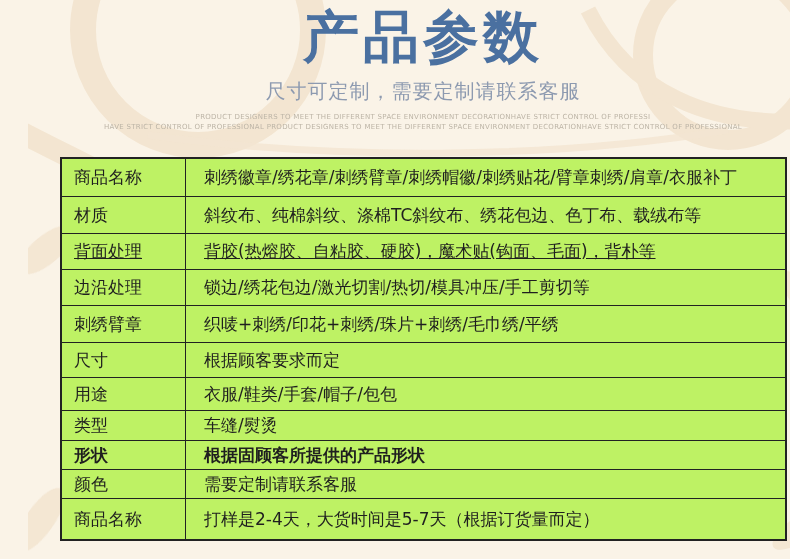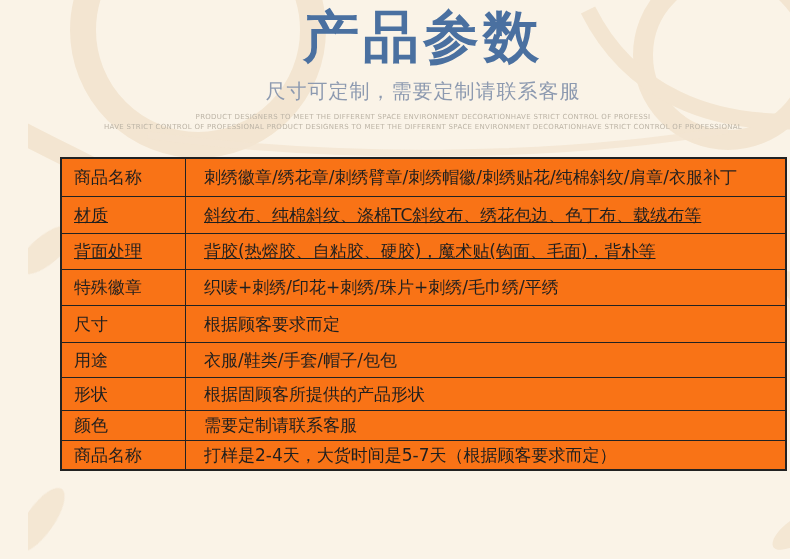--- a/index.html
+++ b/index.html
@@ -22,41 +22,41 @@
     margin-top:12px;font-size:20px;line-height:22px;
     color:#8d9ab0;letter-spacing:1px;
   }
   .caption{
     margin-top:10px;font-size:7px;line-height:10px;
     color:#bcb4a6;letter-spacing:0.3px;
   }
 
   .spec-table{
     position:absolute;left:32px;top:157px;width:727px;
-    border-collapse:collapse;background:#f97316;
+    border-collapse:collapse;background:#bef264;
     table-layout:fixed;
   }
   .spec-table td{
     border:1px solid #222222;
     color:#1f1f1f;font-size:17px;font-weight:500;
     vertical-align:middle;
     white-space:nowrap;overflow:hidden;
   }
   .spec-table{border:2px solid #222222;}
   .spec-table td.param-label{width:107px;padding:0 4px 0 12px;}
   .spec-table td.param-value{padding:0 6px 0 18px;}
   .spec-table tr:nth-child(1) td{height:37px;}
-  .spec-table tr:nth-child(2) td{height:36px;text-decoration:underline;}
+  .spec-table tr:nth-child(2) td{height:36px;}
   .spec-table tr:nth-child(3) td{height:35px;text-decoration:underline;}
   .spec-table tr:nth-child(4) td{height:35px;}
   .spec-table tr:nth-child(5) td{height:36px;}
   .spec-table tr:nth-child(6) td{height:34px;}
   .spec-table tr:nth-child(7) td{height:32px;}
   .spec-table tr:nth-child(8) td{height:29px;}
-  .spec-table tr:nth-child(9) td{height:28px;}
+  .spec-table tr:nth-child(9) td{height:28px;font-weight:bold;}
   .spec-table tr:nth-child(10) td{height:28px;}
   .spec-table tr:nth-child(11) td{height:40px;}
 </style>
 </head>
 <body>
 
 <div class="page">
 
   <svg class="bg-pattern" width="790" height="559" viewBox="0 0 790 559" aria-hidden="true">
     <g fill="none" stroke="#f1e1ca" opacity="0.75">
@@ -83,50 +83,58 @@
       <div class="caption">
         <div>PRODUCT DESIGNERS TO MEET THE DIFFERENT SPACE ENVIRONMENT DECORATIONHAVE STRICT CONTROL OF PROFESSI</div>
         <div>HAVE STRICT CONTROL OF PROFESSIONAL PRODUCT DESIGNERS TO MEET THE DIFFERENT SPACE ENVIRONMENT DECORATIONHAVE STRICT CONTROL OF PROFESSIONAL</div>
       </div>
     </div>
 
     <table class="spec-table">
       <tbody>
         <tr>
           <td class="param-label">商品名称</td>
-          <td class="param-value">刺绣徽章/绣花章/刺绣臂章/刺绣帽徽/刺绣贴花/纯棉斜纹/肩章/衣服补丁</td>
+          <td class="param-value">刺绣徽章/绣花章/刺绣臂章/刺绣帽徽/刺绣贴花/臂章刺绣/肩章/衣服补丁</td>
         </tr>
         <tr>
           <td class="param-label">材质</td>
           <td class="param-value">斜纹布、纯棉斜纹、涤棉TC斜纹布、绣花包边、色丁布、载绒布等</td>
         </tr>
         <tr>
           <td class="param-label">背面处理</td>
           <td class="param-value">背胶(热熔胶、自粘胶、硬胶)，魔术贴(钩面、毛面)，背朴等</td>
         </tr>
         <tr>
-          <td class="param-label">特殊徽章</td>
+          <td class="param-label">边沿处理</td>
+          <td class="param-value">锁边/绣花包边/激光切割/热切/模具冲压/手工剪切等</td>
+        </tr>
+        <tr>
+          <td class="param-label">刺绣臂章</td>
           <td class="param-value">织唛+刺绣/印花+刺绣/珠片+刺绣/毛巾绣/平绣</td>
         </tr>
         <tr>
           <td class="param-label">尺寸</td>
           <td class="param-value">根据顾客要求而定</td>
         </tr>
         <tr>
           <td class="param-label">用途</td>
           <td class="param-value">衣服/鞋类/手套/帽子/包包</td>
         </tr>
         <tr>
+          <td class="param-label">类型</td>
+          <td class="param-value">车缝/熨烫</td>
+        </tr>
+        <tr>
           <td class="param-label">形状</td>
           <td class="param-value">根据固顾客所提供的产品形状</td>
         </tr>
         <tr>
           <td class="param-label">颜色</td>
           <td class="param-value">需要定制请联系客服</td>
         </tr>
         <tr>
           <td class="param-label">商品名称</td>
-          <td class="param-value">打样是2-4天，大货时间是5-7天（根据顾客要求而定）</td>
+          <td class="param-value">打样是2-4天，大货时间是5-7天（根据订货量而定）</td>
         </tr>
       </tbody>
     </table>
   </div>
 </div>
 
 </body></html>

